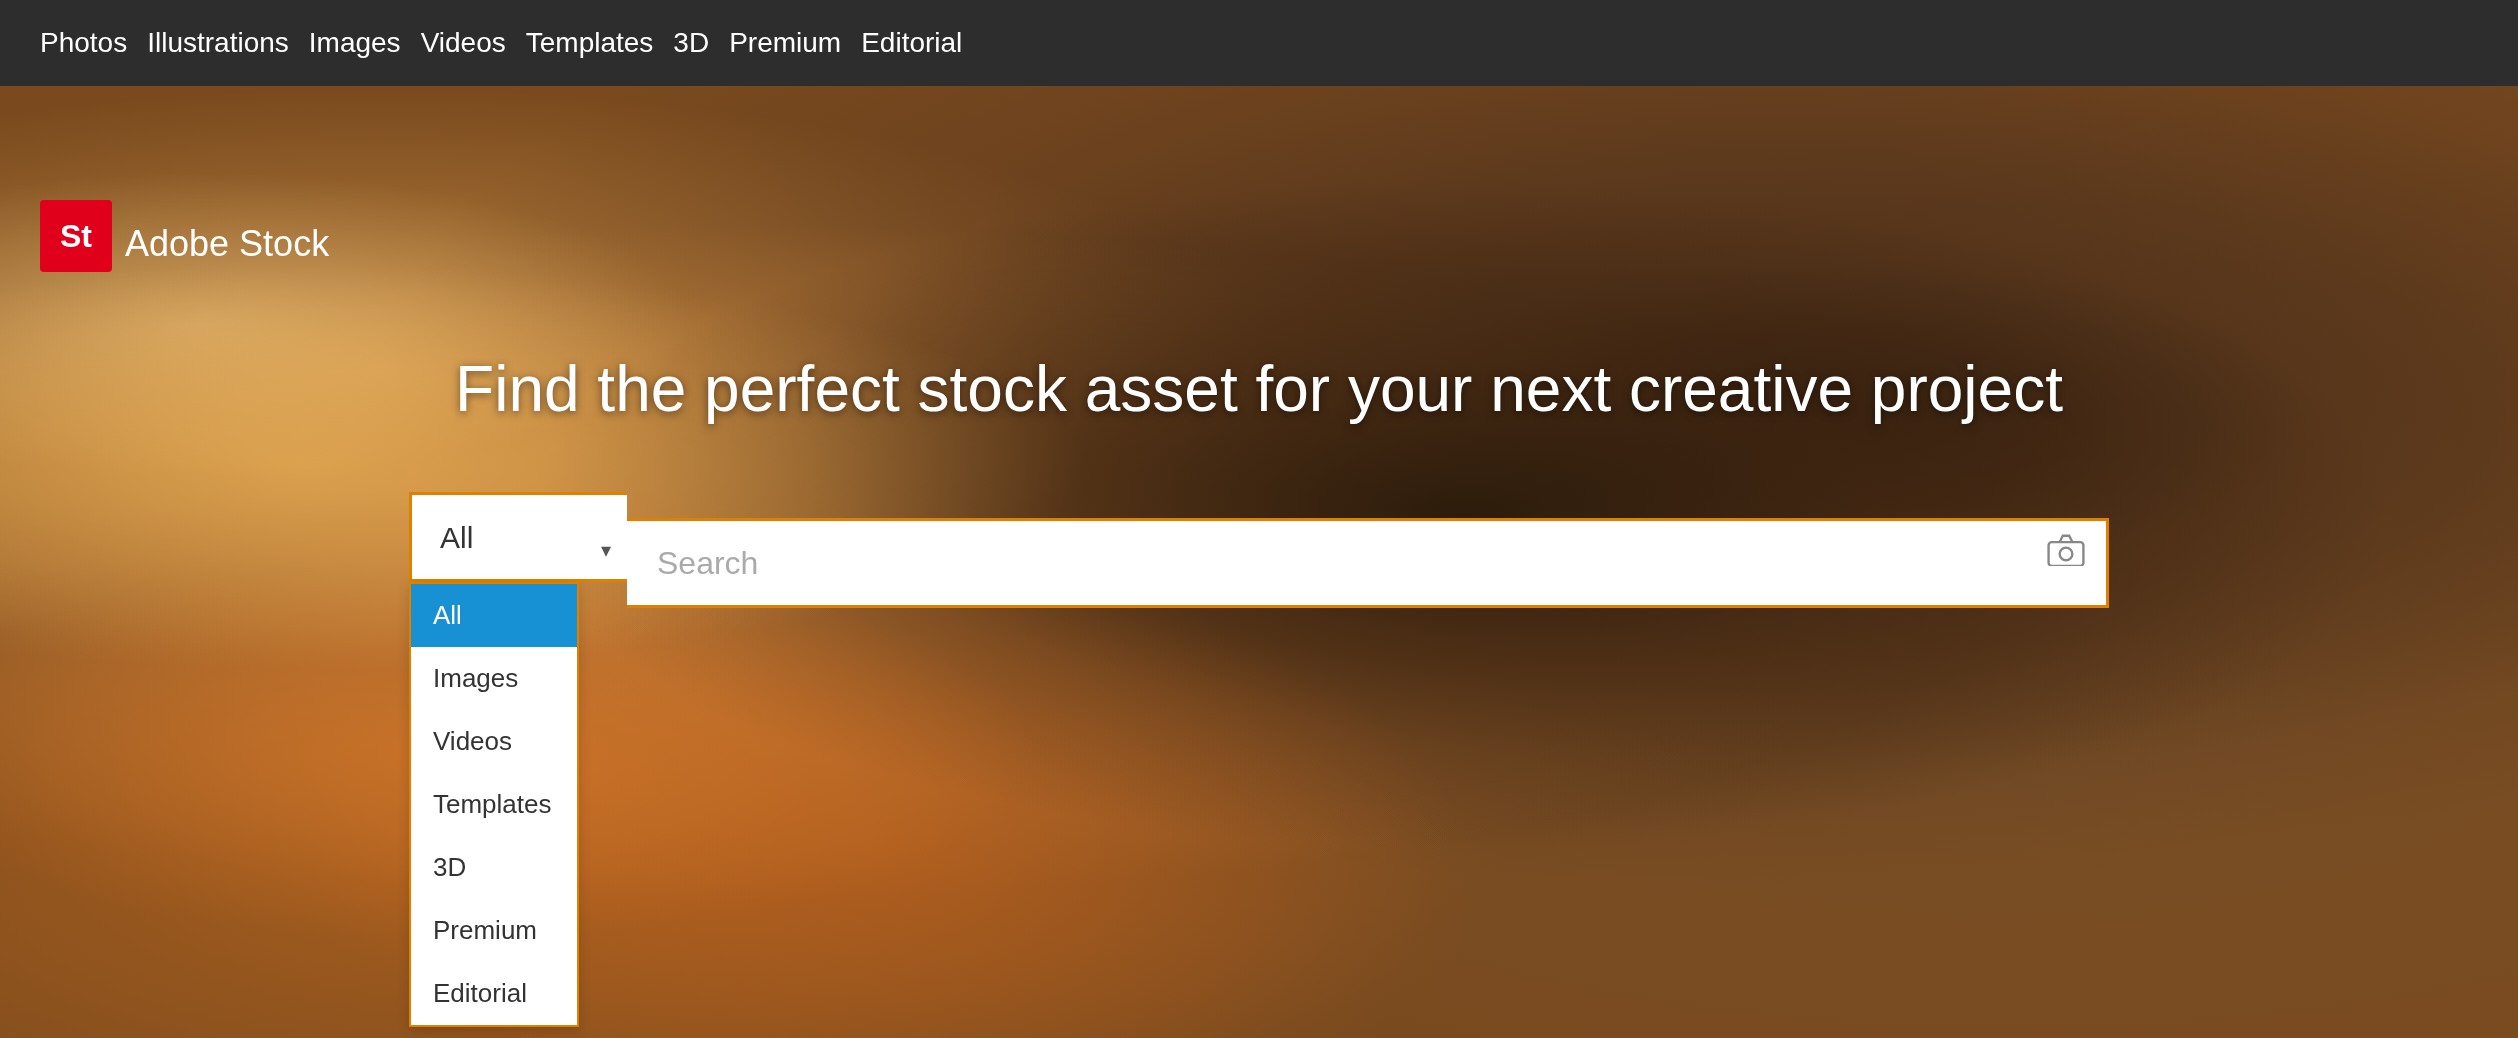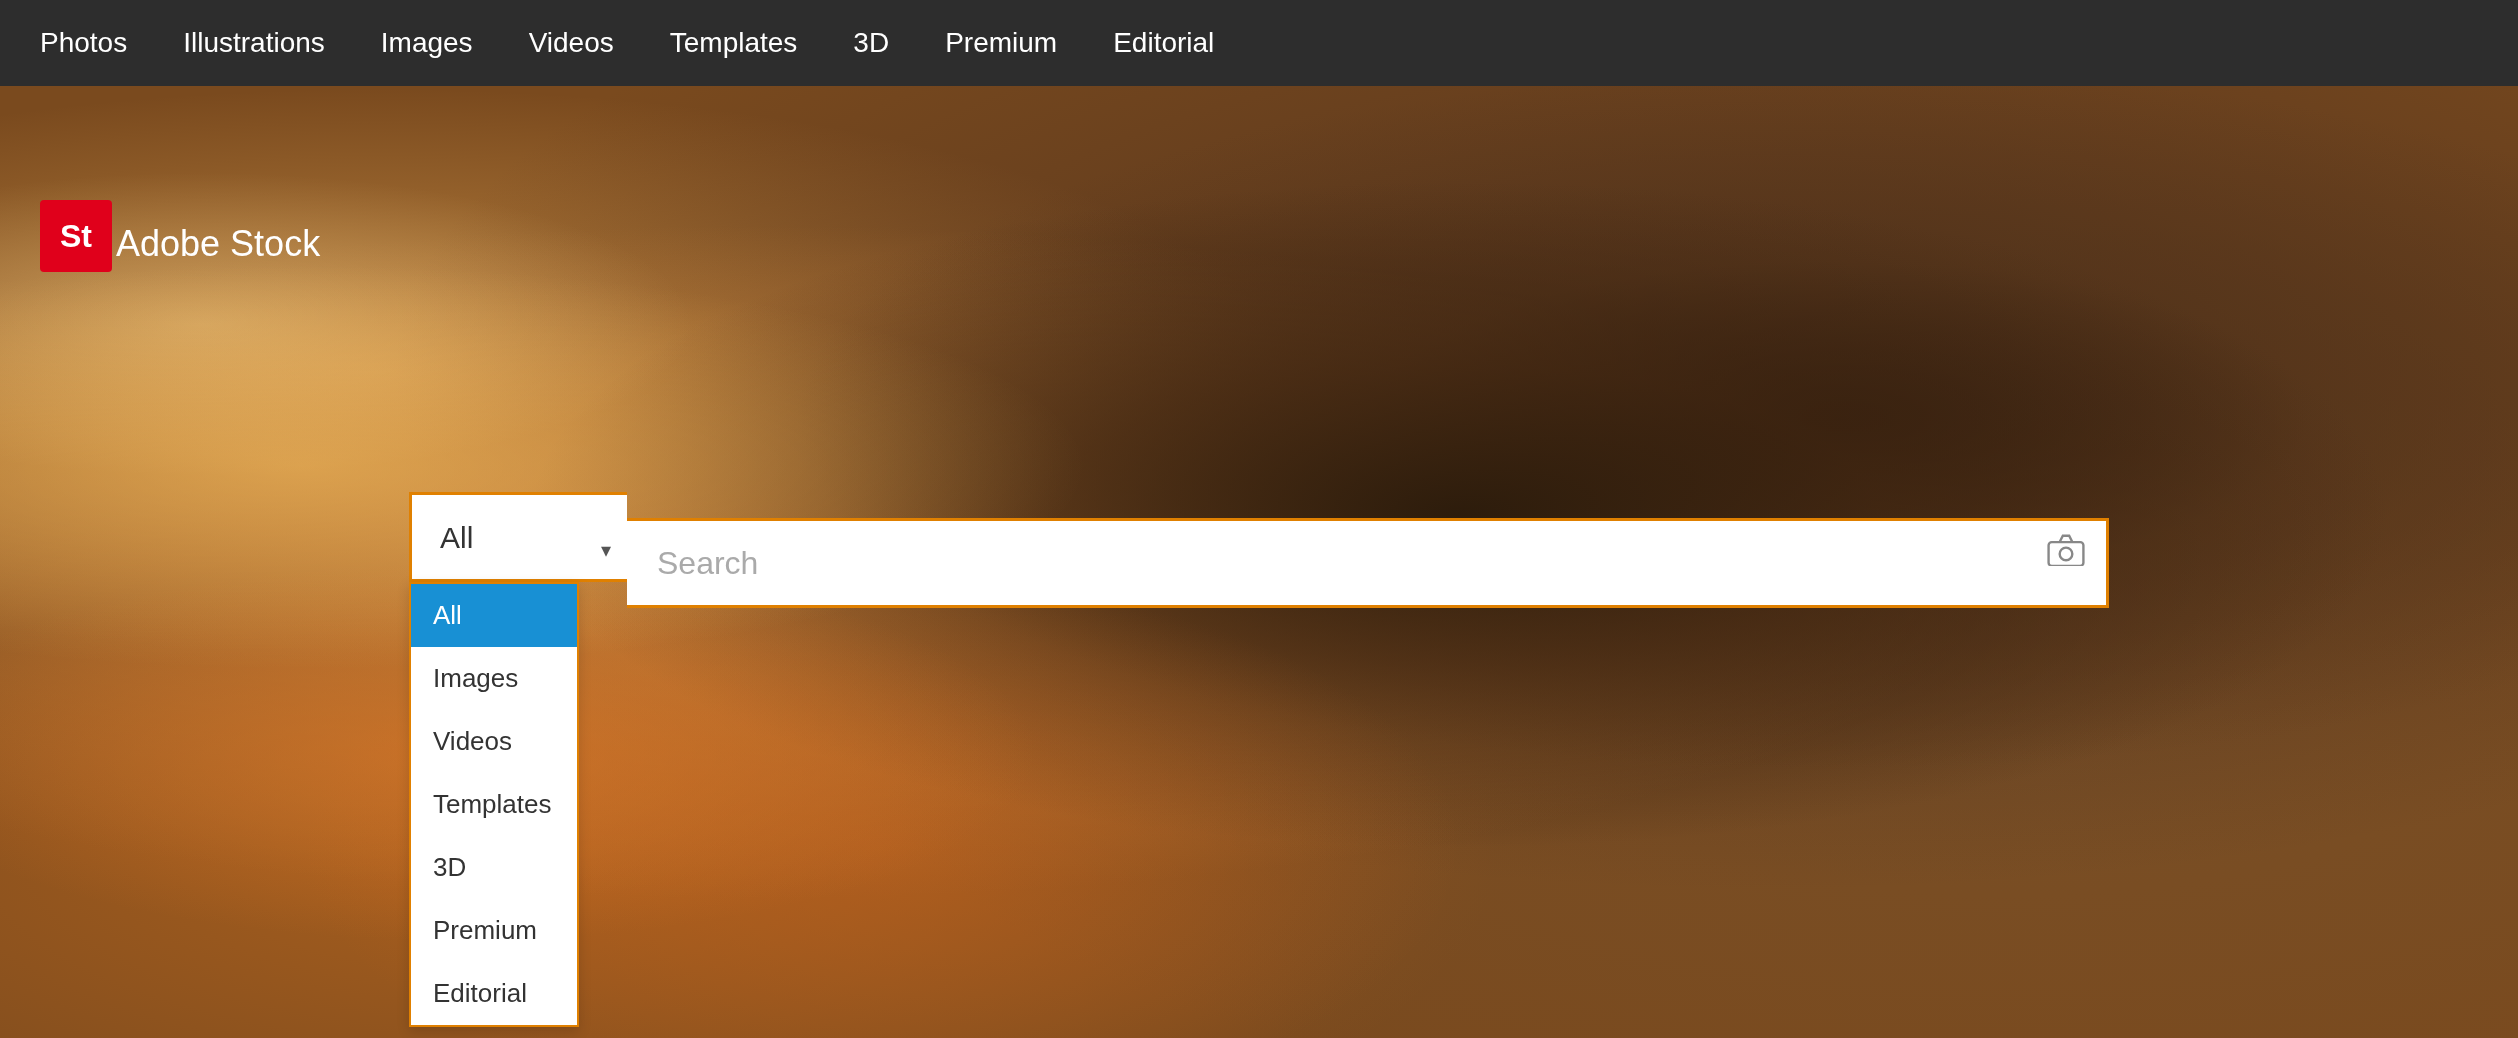--- a/index.html
+++ b/index.html
@@ -21,21 +21,21 @@
       height: 86px;
       background: #2d2d2d;
       display: flex;
       align-items: center;
       padding: 0 40px;
       z-index: 100;
     }
 
     #top-nav .nav-items {
       display: flex;
-      gap: 56px;
+      gap: 20px;
       align-items: center;
     }
 
     #top-nav .nav-item {
       color: #ffffff;
       font-size: 28px;
       font-weight: 400;
       cursor: pointer;
       text-decoration: none;
       white-space: nowrap;
@@ -94,21 +94,21 @@
 
     
     #logo-area {
       position: absolute;
       top: 86px;
       left: 0;
       right: 0;
       padding: 28px 40px;
       display: flex;
       align-items: center;
-      gap: 4px;
+      gap: 13px;
     }
 
     #adobe-st-badge {
       width: 72px;
       height: 72px;
       background: #e0001b;
       display: flex;
       align-items: center;
       justify-content: center;
       border-radius: 4px;
@@ -281,20 +281,23 @@
   <div id="people-overlay"></div>
   <div id="room-light"></div>
 
   <div id="logo-area">
     <div id="adobe-st-badge">
       <span>St</span>
     </div>
     <span id="adobe-stock-text">Adobe Stock</span>
   </div>
 
+  <div id="hero-headline">
+    <h1>Find the perfect stock asset for your next creative project</h1>
+  </div>
 
   <div id="search-area">
     <div id="search-container">
 
       <div id="search-dropdown-wrapper">
         <select id="search-select">
           <option value="all">All</option>
           <option value="images">Images</option>
           <option value="videos">Videos</option>
           <option value="templates">Templates</option>

